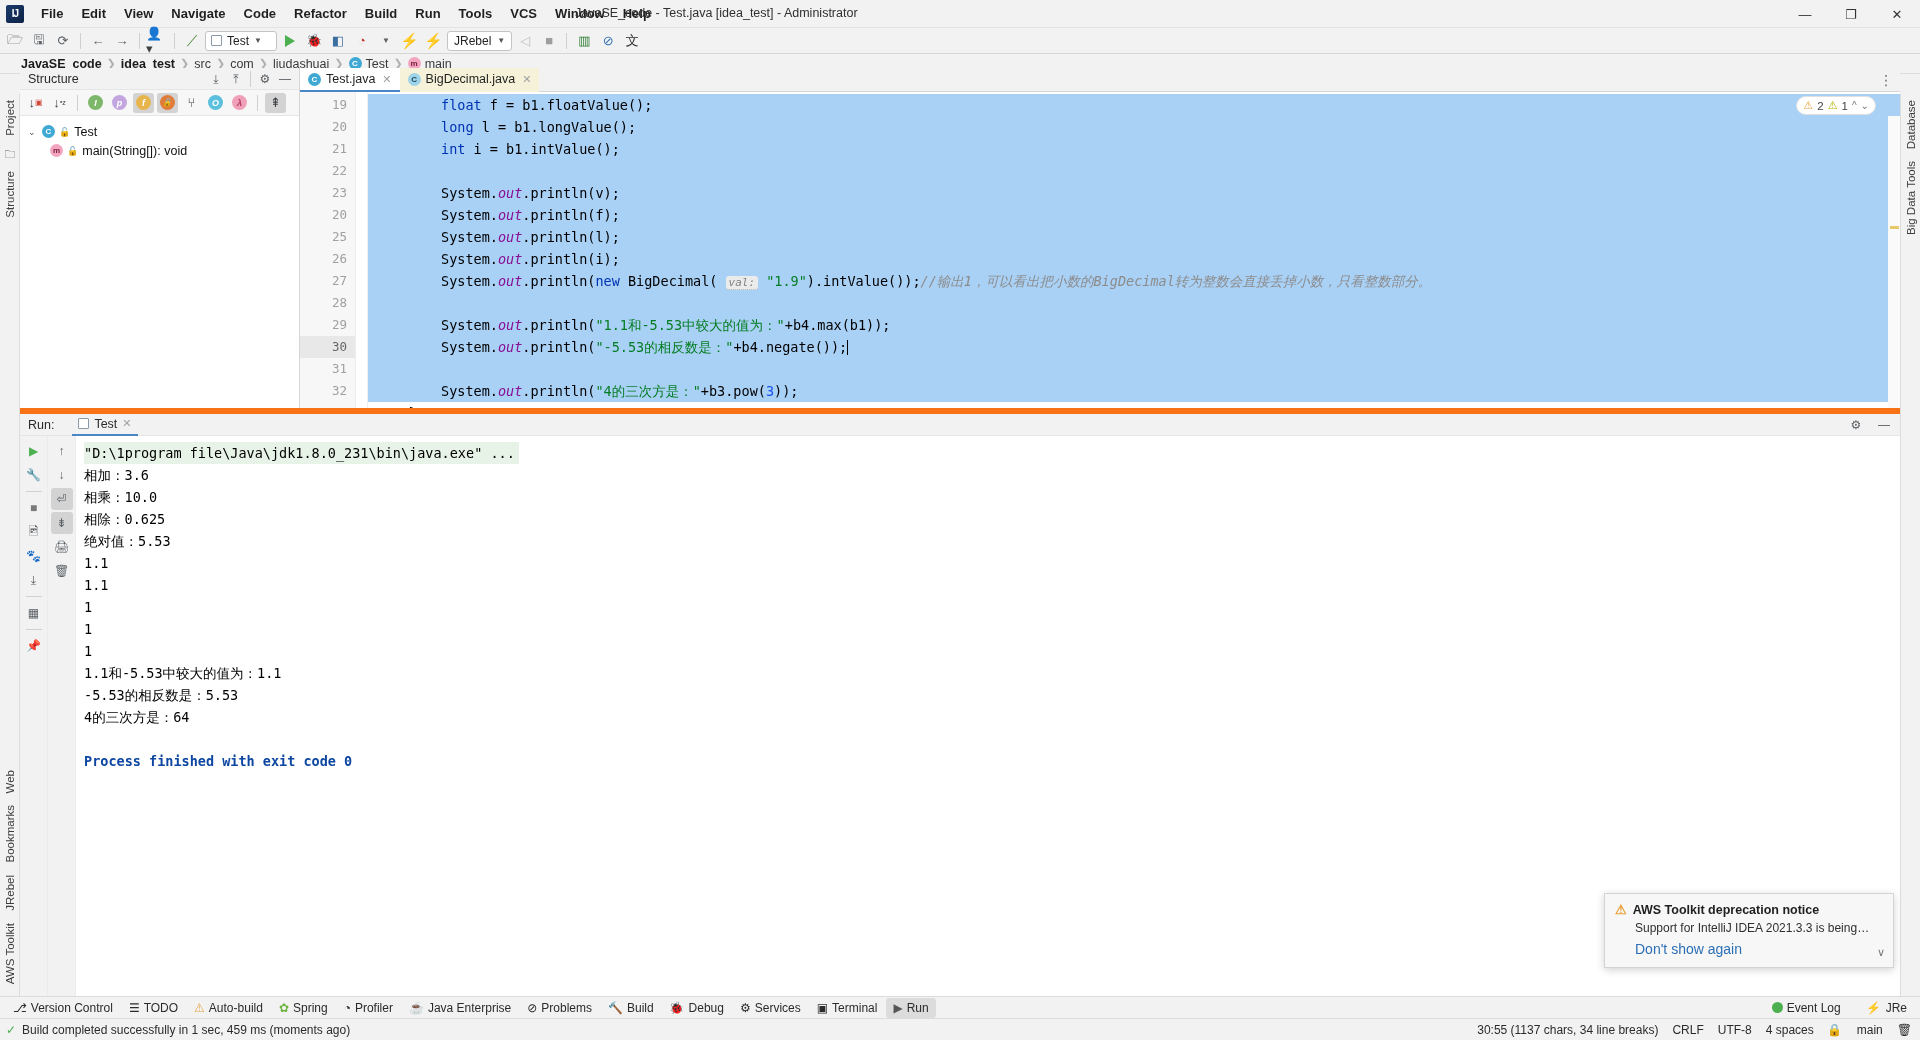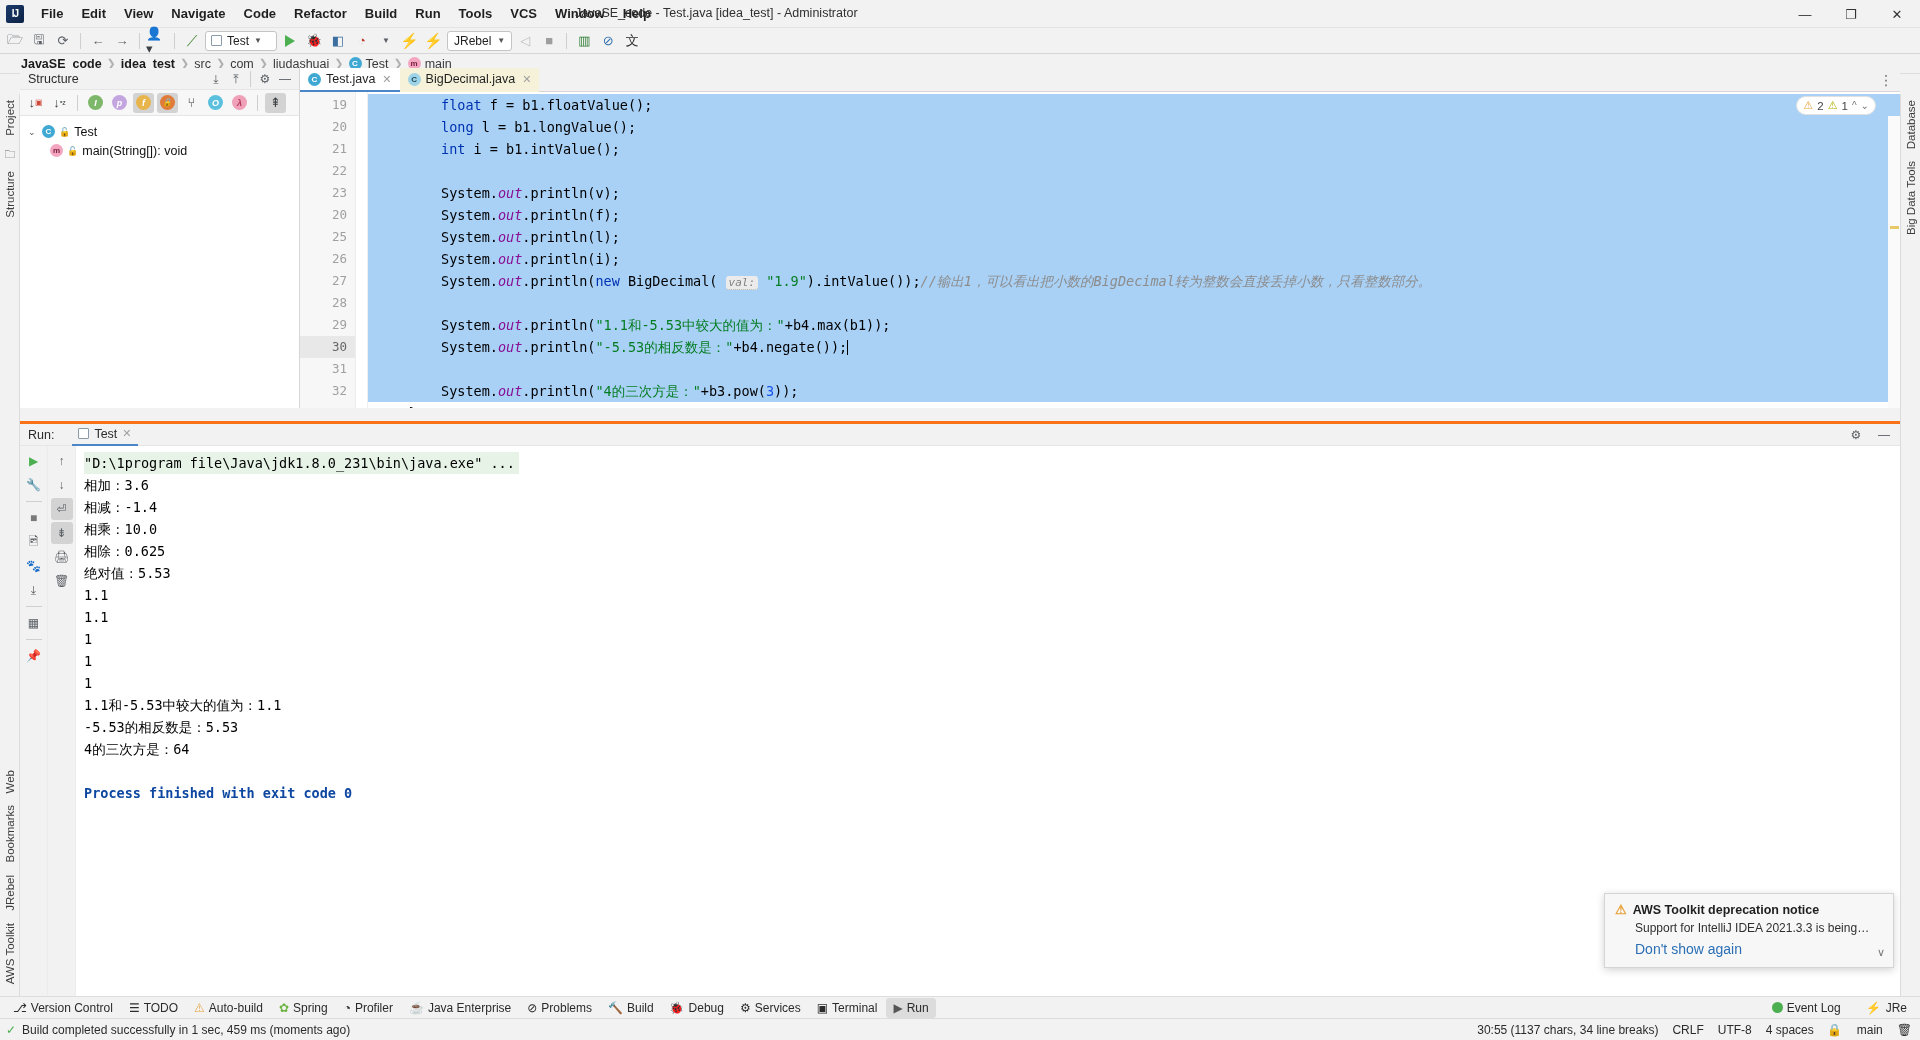--- a/index.html
+++ b/index.html
@@ -169,21 +169,21 @@
     background: #fff; border-radius: 10px; padding: 2px 6px; font-size: 11.5px; color: #444;
     border: 1px solid #e0e0e0;
   }
   .warn-tri { color: #e8a33d; font-size: 11px;}
   .warn-tri.g { color: #b0b000; }
   .scroll-right { position:absolute; right: 0; top: 24px; width: 12px; bottom: 0; background:#fafafa;}
   .sr-mark { position: absolute; right: 1px; width: 9px; height: 3px; }
 
   
   .runpanel { position: absolute; left: 20px; top: 408px; right: 20px; bottom: 44px; background: #fff;
-              border-top: 3px solid #f97316; margin-top: 13px;}
+              border-top: 6px solid #f97316;}
   .run-head { height: 22px; display:flex; align-items:center; background:#f2f2f2; padding-left: 8px;
               font-size: 12.5px; color:#2b2b2b; border-bottom:1px solid #e6e6e6; position:relative;}
   .run-tab { display:flex; align-items:center; gap:5px; margin-left: 18px; height: 22px; padding: 0 6px;
              border-bottom: 2px solid #4a86c8;}
   .run-head-right { position:absolute; right: 6px; display:flex; gap: 8px; align-items:center;}
   .run-body { display: flex; height: calc(100% - 22px); }
   .run-tools { width: 28px; background: #f2f2f2; display:flex; flex-direction:column; align-items:center;
                padding-top: 4px; gap: 2px; border-right: 1px solid #ececec;}
   .run-tools2 { width: 28px; background: #f2f2f2; display:flex; flex-direction:column; align-items:center;
                padding-top: 4px; gap: 2px; border-right: 1px solid #ececec;}
@@ -489,21 +489,20 @@
         <div class="rt">↑</div>
         <div class="rt">↓</div>
         <div class="rt on">⏎</div>
         <div class="rt on">⇟</div>
         <div class="rt">🖨</div>
         <div class="rt">🗑</div>
       </div>
       <div class="console">
         <div class="cout"><span class="cout cmd">"D:\1program file\Java\jdk1.8.0_231\bin\java.exe" ...</span></div>
         <div class="cout">相加：3.6</div>
-        <div class="cout">相减：-1.4</div>
         <div class="cout">相乘：10.0</div>
         <div class="cout">相除：0.625</div>
         <div class="cout">绝对值：5.53</div>
         <div class="cout">1.1</div>
         <div class="cout">1.1</div>
         <div class="cout">1</div>
         <div class="cout">1</div>
         <div class="cout">1</div>
         <div class="cout">1.1和-5.53中较大的值为：1.1</div>
         <div class="cout">-5.53的相反数是：5.53</div>

